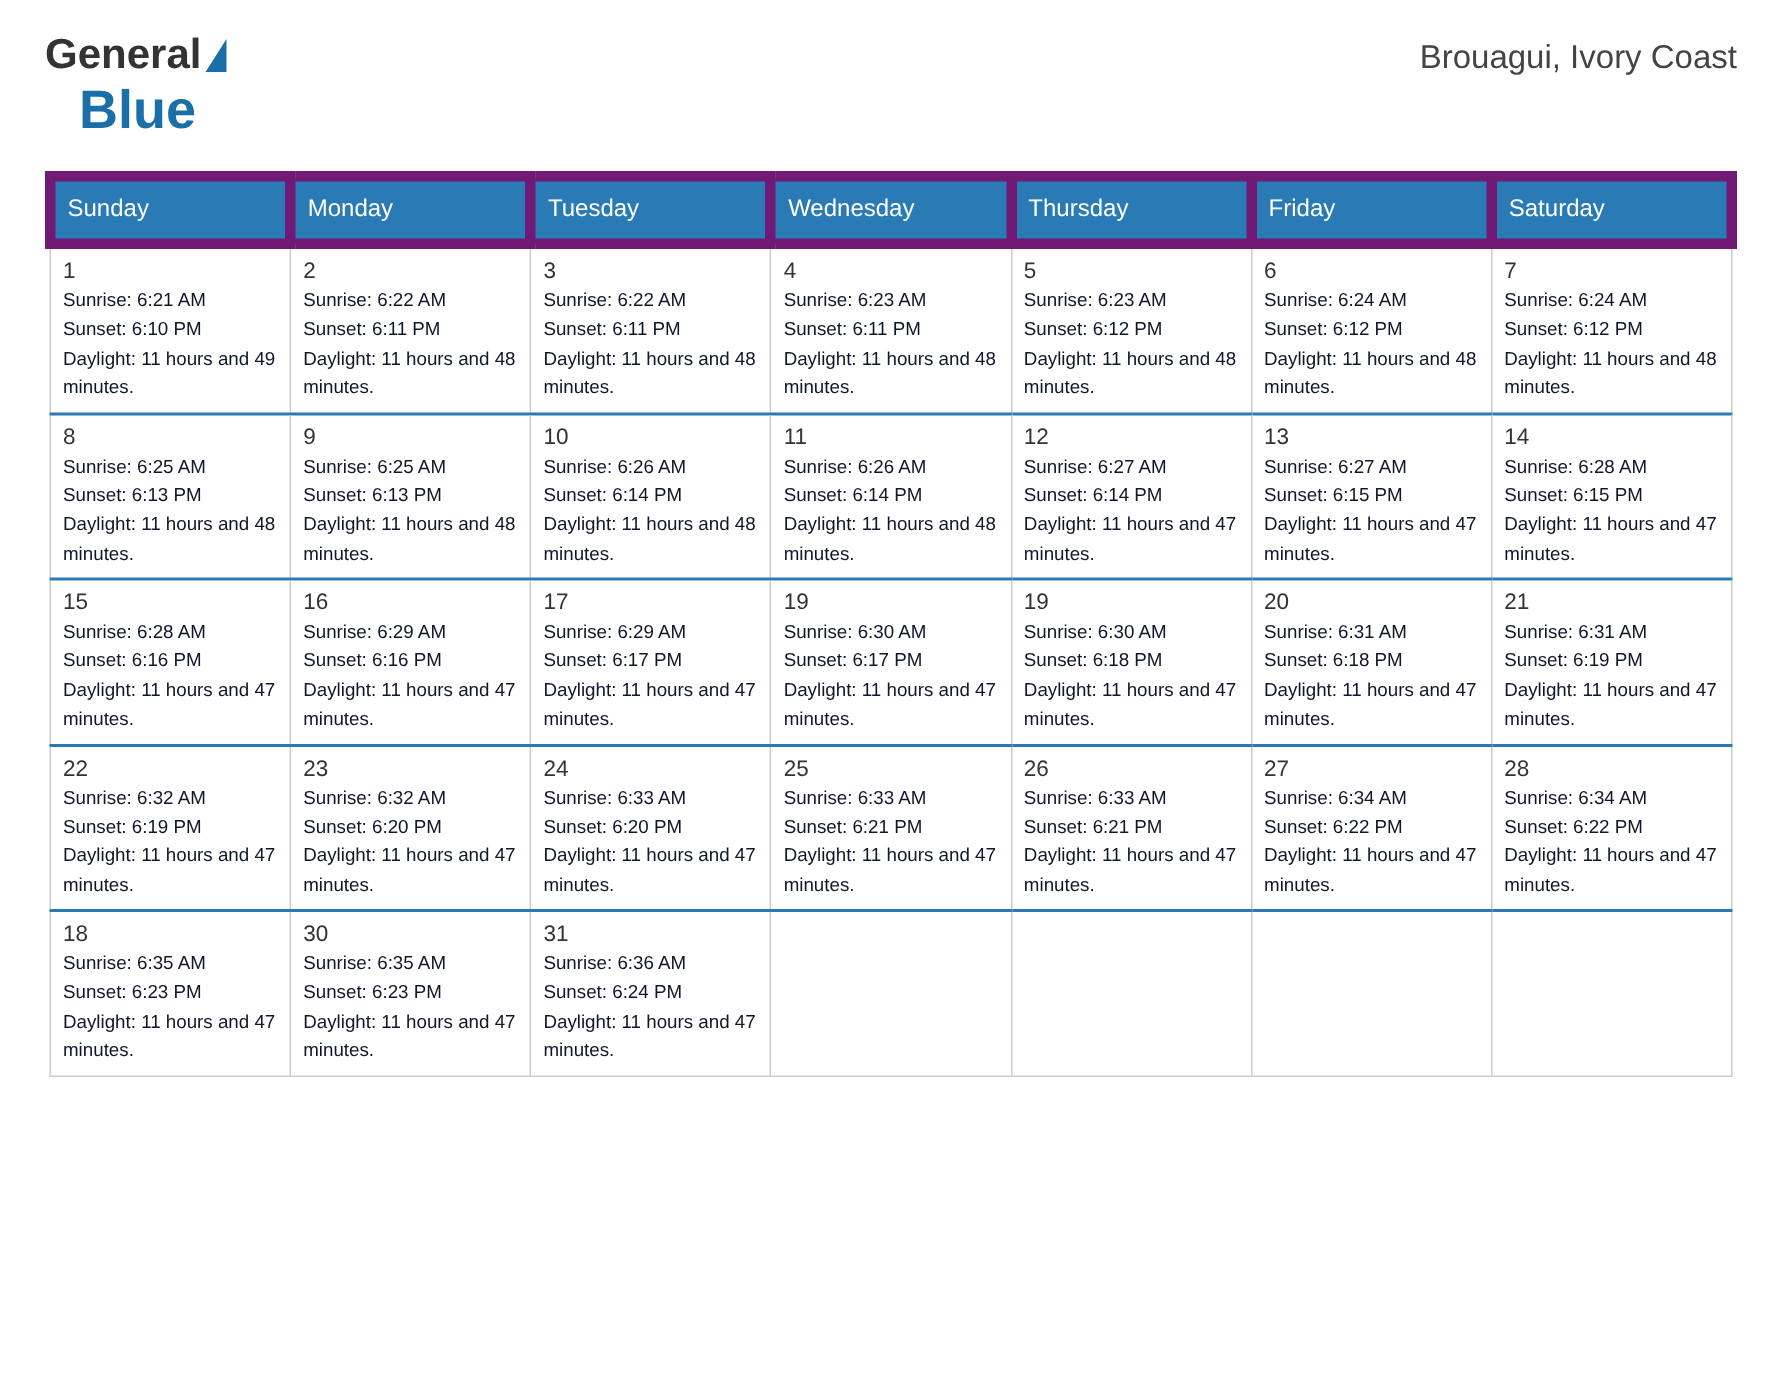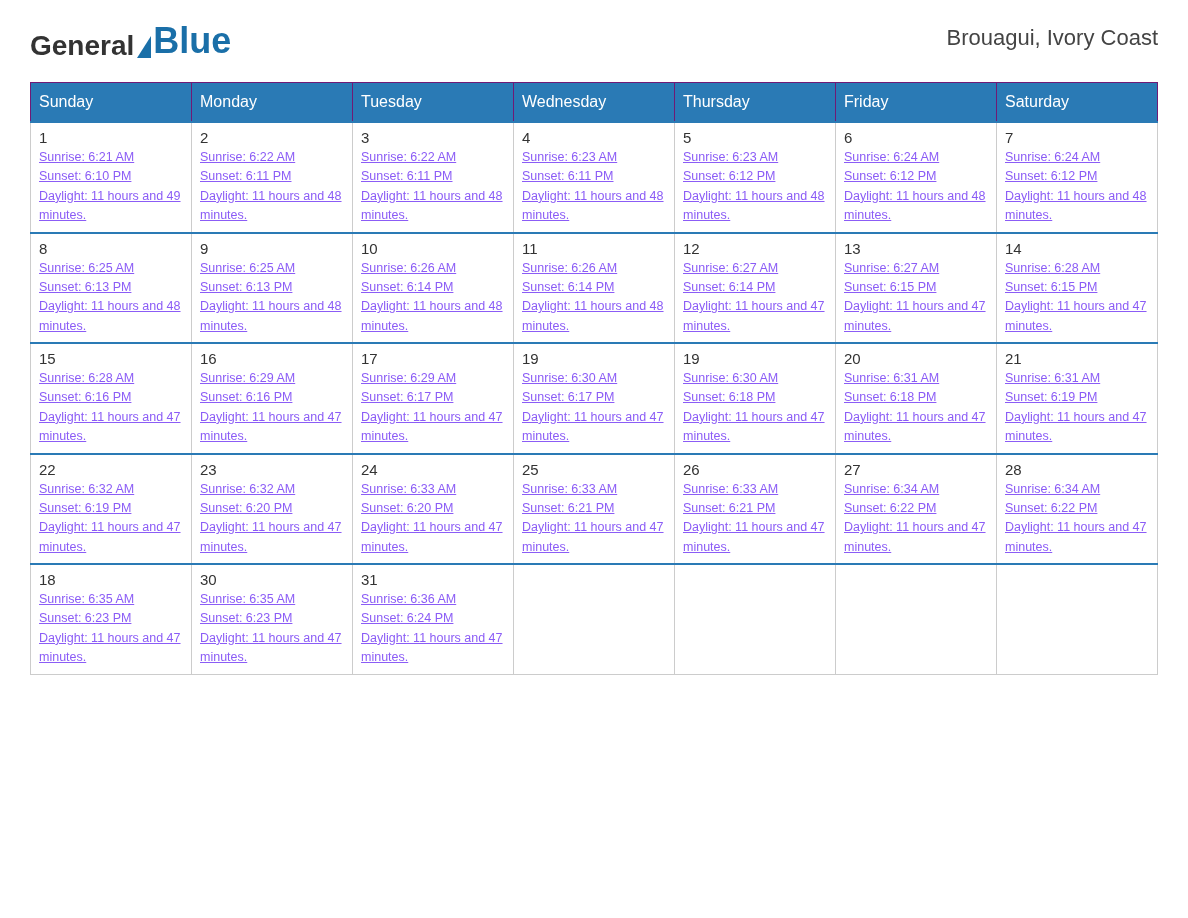--- a/index.html
+++ b/index.html
@@ -11,22 +11,22 @@
       padding: 20px 30px;
     }
     .header {
       display: flex;
       justify-content: space-between;
       align-items: flex-start;
       margin-bottom: 20px;
     }
     .logo {
       display: flex;
-      flex-direction: row;
-      align-items: flex-end;
+      flex-direction: column;
+      align-items: center;
     }
     .logo-top {
       display: flex;
       align-items: center;
     }
     .logo-text-general {
       font-size: 28px;
       font-weight: bold;
       color: #333;
     }
@@ -63,43 +63,42 @@
       border-collapse: collapse;
       border: 1px solid #aaa;
     }
     .calendar-table th {
       background: #2a7ab5;
       color: #fff;
       font-size: 16px;
       font-weight: normal;
       padding: 10px 8px;
       text-align: left;
-      border: 1px solid #701a75;
+      border: 7px solid #701a75;
     }
     .calendar-table td {
       vertical-align: top;
       padding: 6px 8px;
       border: 1px solid #ccc;
       font-size: 12.5px;
       color: #333;
       width: 14.28%;
       height: 110px;
     }
     .day-number {
       font-size: 15px;
       font-weight: normal;
       color: #333;
       display: block;
       margin-bottom: 2px;
     }
     .day-info {
       font-size: 12.5px;
       line-height: 1.55;
-      color: #8b5cf6;
-      text-decoration: underline;
+      color: #0f172a;
     }
     .empty-cell {
       background: #fff;
     }
     .week-row td {
       border-top: 2px solid #2a7ab5;
     }
   </style>
 </head>
 <body>

